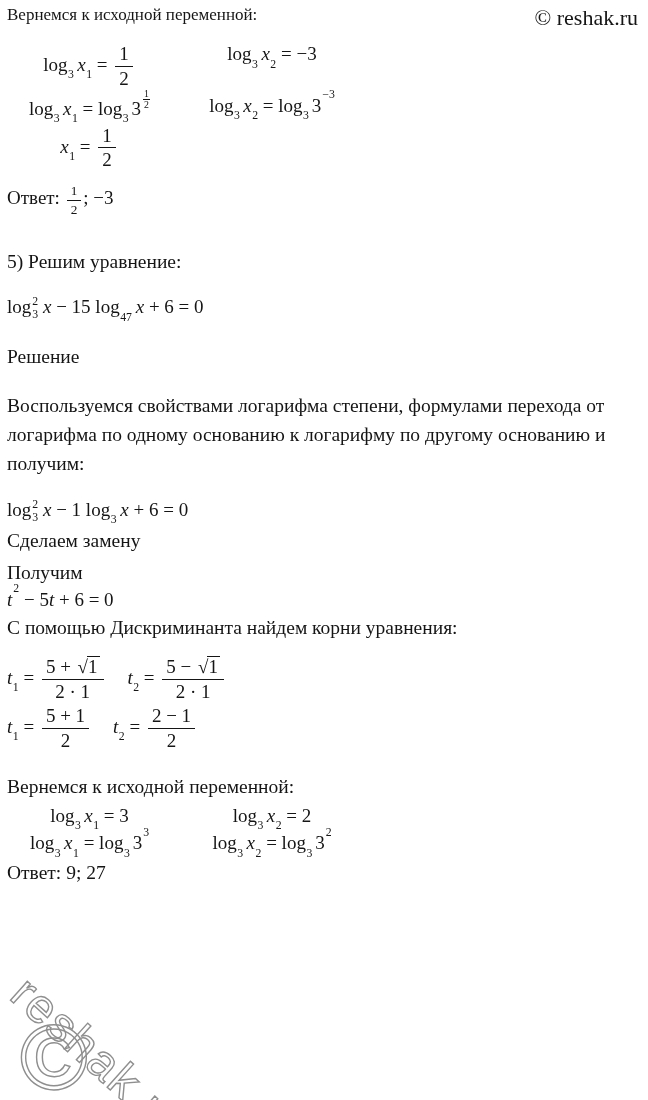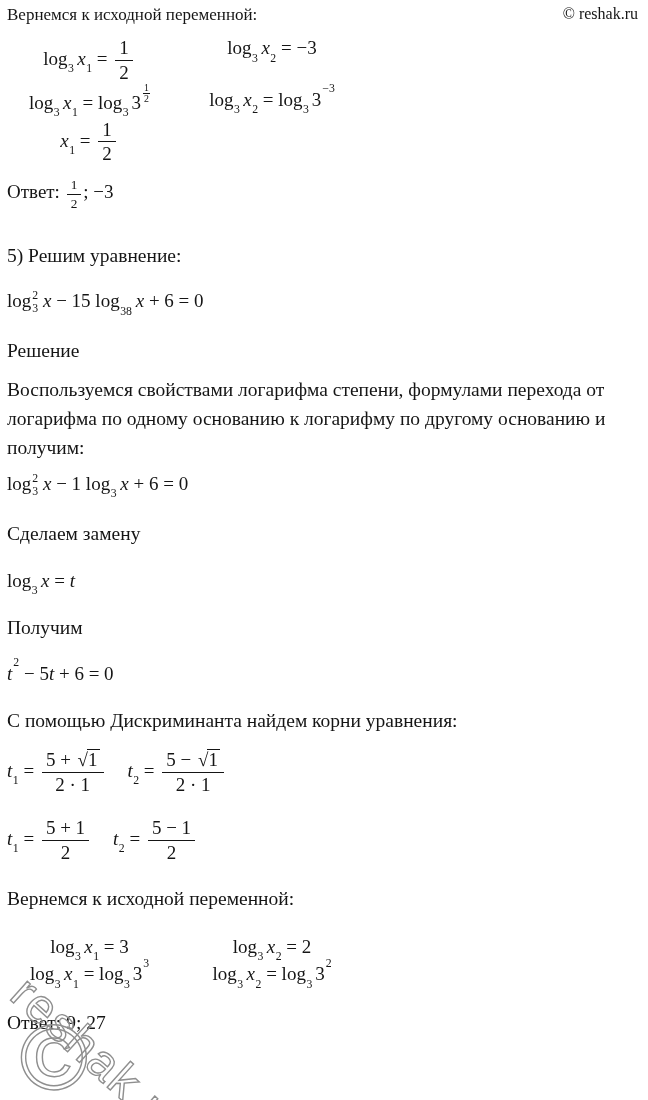--- a/index.html
+++ b/index.html
@@ -4,27 +4,27 @@
 <style>
   html,body{margin:0;padding:0;}
   body{
     width:648px;height:1100px;background:#ffffff;color:#151515;
     font-family:"Liberation Serif","DejaVu Serif",serif;
     position:relative;overflow:hidden;
   }
   .page{padding:5px 8px 0 7px;position:relative;z-index:1;}
   .hdr{display:flex;justify-content:space-between;align-items:flex-start;}
   .title{font-size:17px;}
-  .copy{font-size:16px;padding-right:2px;}
+  .copy{font-size:22px;padding-right:2px;}
 
-  .blk{margin-top:21px;}
+  .blk{margin-top:2px;}
   .sp-tight{margin-top:12px;}
   .sp-loose{margin-top:30px;}
   .sp-m{margin-top:20px;}
-  .sp-s{margin-top:10px;}
+  .sp-s{margin-top:20px;}
   .sp-s2{margin-top:14px;}
 
   .text{font-size:19.5px;line-height:1.5;max-width:640px;}
   .math{font-size:19px;white-space:nowrap;}
   .v{font-style:italic;}
   sub{font-size:62%;line-height:0;position:relative;top:0.24em;margin-left:0.5px;}
   sup{font-size:62%;line-height:0;position:relative;top:-0.55em;margin-left:1px;}
 
   .frac{display:inline-block;vertical-align:middle;text-align:center;line-height:1.15;margin:0 3px;}
   .frac .fn{display:block;border-bottom:1.5px solid #151515;padding:0 4px 1px;}
@@ -68,31 +68,30 @@
         <div class="crow">
           <div class="ccell"><span>log</span><sub>3</sub><span class="spc" style="width: 0.18em;"></span><span class="v">x</span><sub>1</sub><span> = log</span><sub>3</sub><span class="spc" style="width: 0.15em;"></span><span>3</span><span class="fsup"><span class="fn">1</span><span class="fd">2</span></span></div>
           <div class="ccell"><span>log</span><sub>3</sub><span class="spc" style="width: 0.18em;"></span><span class="v">x</span><sub>2</sub><span> = log</span><sub>3</sub><span class="spc" style="width: 0.15em;"></span><span>3</span><sup>−3</sup></div>
         </div>
         <div class="crow">
           <div class="ccell"><span class="v">x</span><sub>1</sub><span> = </span><span class="frac"><span class="fn"><span>1</span></span><span class="fd"><span>2</span></span></span></div>
         </div>
       </div>
       <div class="blk math sp-tight"><span>Ответ: </span><span class="frac sm"><span class="fn"><span>1</span></span><span class="fd"><span>2</span></span></span><span>; −3</span></div>
       <div class="blk text sp-loose">5) Решим уравнение:</div>
-      <div class="blk math sp-m"><span>log</span><span class="ss"><span class="ssa">2</span><span class="ssb">3</span></span><span class="spc" style="width: 0.2em;"></span><span class="v">x</span><span> − 15 log</span><sub>38</sub><span class="spc" style="width: 0.2em;"></span><span class="v">x</span><span> + 6 = 0</span></div>
+      <div class="blk math sp-m"><span>log</span><span class="ss"><span class="ssa">2</span><span class="ssb">3</span></span><span class="spc" style="width: 0.2em;"></span><span class="v">x</span><span> − 15 log</span><sub>47</sub><span class="spc" style="width: 0.2em;"></span><span class="v">x</span><span> + 6 = 0</span></div>
       <div class="blk text sp-m">Решение</div>
       <div class="blk text sp-s">Воспользуемся свойствами логарифма степени, формулами перехода от логарифма по одному основанию к логарифму по другому основанию и получим:</div>
       <div class="blk math sp-s"><span>log</span><span class="ss"><span class="ssa">2</span><span class="ssb">3</span></span><span class="spc" style="width: 0.2em;"></span><span class="v">x</span><span> − 1 log</span><sub>3</sub><span class="spc" style="width: 0.2em;"></span><span class="v">x</span><span> + 6 = 0</span></div>
       <div class="blk text">Сделаем замену</div>
-      <div class="blk math"><span>log</span><sub>3</sub><span class="spc" style="width: 0.18em;"></span><span class="v">x</span><span> = </span><span class="v">t</span></div>
       <div class="blk text">Получим</div>
       <div class="blk math"><span class="v">t</span><sup>2</sup><span> − 5</span><span class="v">t</span><span> + 6 = 0</span></div>
       <div class="blk text">С помощью Дискриминанта найдем корни уравнения:</div>
       <div class="blk math sp-s2"><span class="v">t</span><sub>1</sub><span> = </span><span class="frac"><span class="fn"><span>5 + </span><span class="sqrt"><span class="rad">√</span><span class="rc">1</span></span></span><span class="fd"><span>2 · 1</span></span></span><span class="spc" style="width: 1.1em;"></span><span class="v">t</span><sub>2</sub><span> = </span><span class="frac"><span class="fn"><span>5 − </span><span class="sqrt"><span class="rad">√</span><span class="rc">1</span></span></span><span class="fd"><span>2 · 1</span></span></span></div>
-      <div class="blk math"><span class="v">t</span><sub>1</sub><span> = </span><span class="frac"><span class="fn"><span>5 + 1</span></span><span class="fd"><span>2</span></span></span><span class="spc" style="width: 1.1em;"></span><span class="v">t</span><sub>2</sub><span> = </span><span class="frac"><span class="fn"><span>5 − 1</span></span><span class="fd"><span>2</span></span></span></div>
+      <div class="blk math"><span class="v">t</span><sub>1</sub><span> = </span><span class="frac"><span class="fn"><span>5 + 1</span></span><span class="fd"><span>2</span></span></span><span class="spc" style="width: 1.1em;"></span><span class="v">t</span><sub>2</sub><span> = </span><span class="frac"><span class="fn"><span>2 − 1</span></span><span class="fd"><span>2</span></span></span></div>
       <div class="blk text sp-m">Вернемся к исходной переменной:</div>
       <div class="blk columns dense">
         <div class="crow">
           <div class="ccell"><span>log</span><sub>3</sub><span class="spc" style="width: 0.18em;"></span><span class="v">x</span><sub>1</sub><span> = 3</span></div>
           <div class="ccell"><span>log</span><sub>3</sub><span class="spc" style="width: 0.18em;"></span><span class="v">x</span><sub>2</sub><span> = 2</span></div>
         </div>
         <div class="crow">
           <div class="ccell"><span>log</span><sub>3</sub><span class="spc" style="width: 0.18em;"></span><span class="v">x</span><sub>1</sub><span> = log</span><sub>3</sub><span class="spc" style="width: 0.15em;"></span><span>3</span><sup>3</sup></div>
           <div class="ccell"><span>log</span><sub>3</sub><span class="spc" style="width: 0.18em;"></span><span class="v">x</span><sub>2</sub><span> = log</span><sub>3</sub><span class="spc" style="width: 0.15em;"></span><span>3</span><sup>2</sup></div>
         </div>

